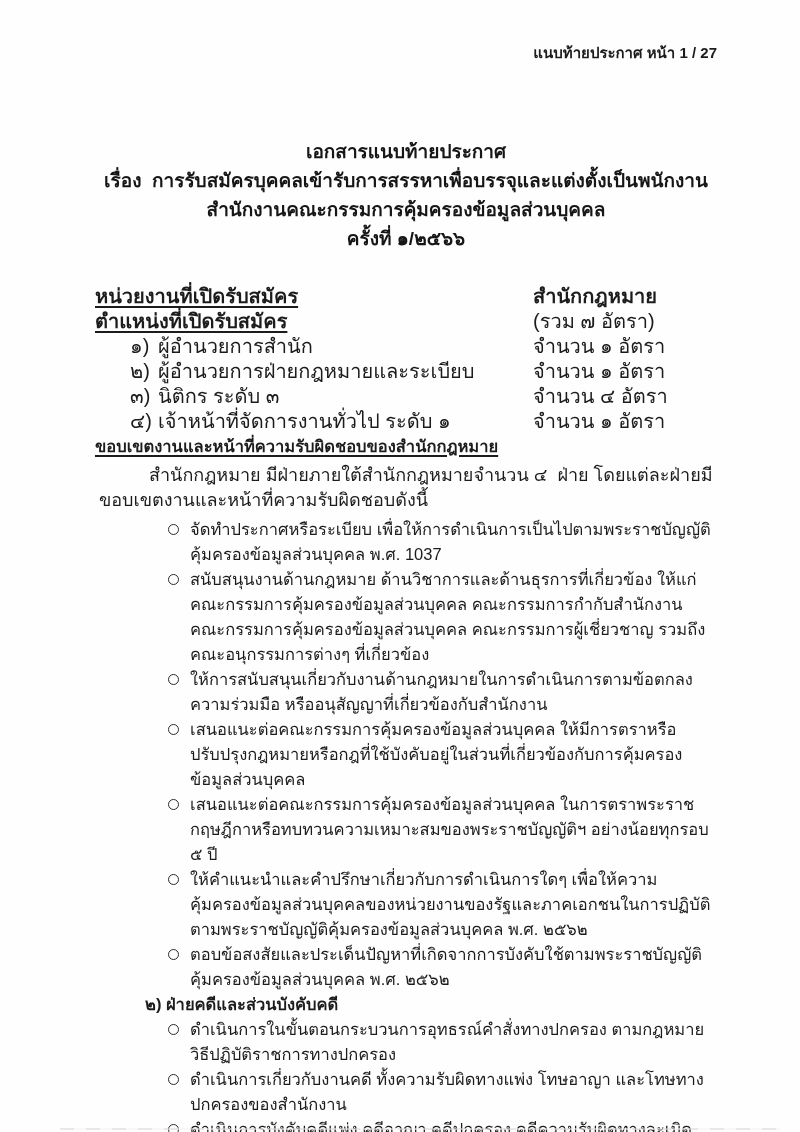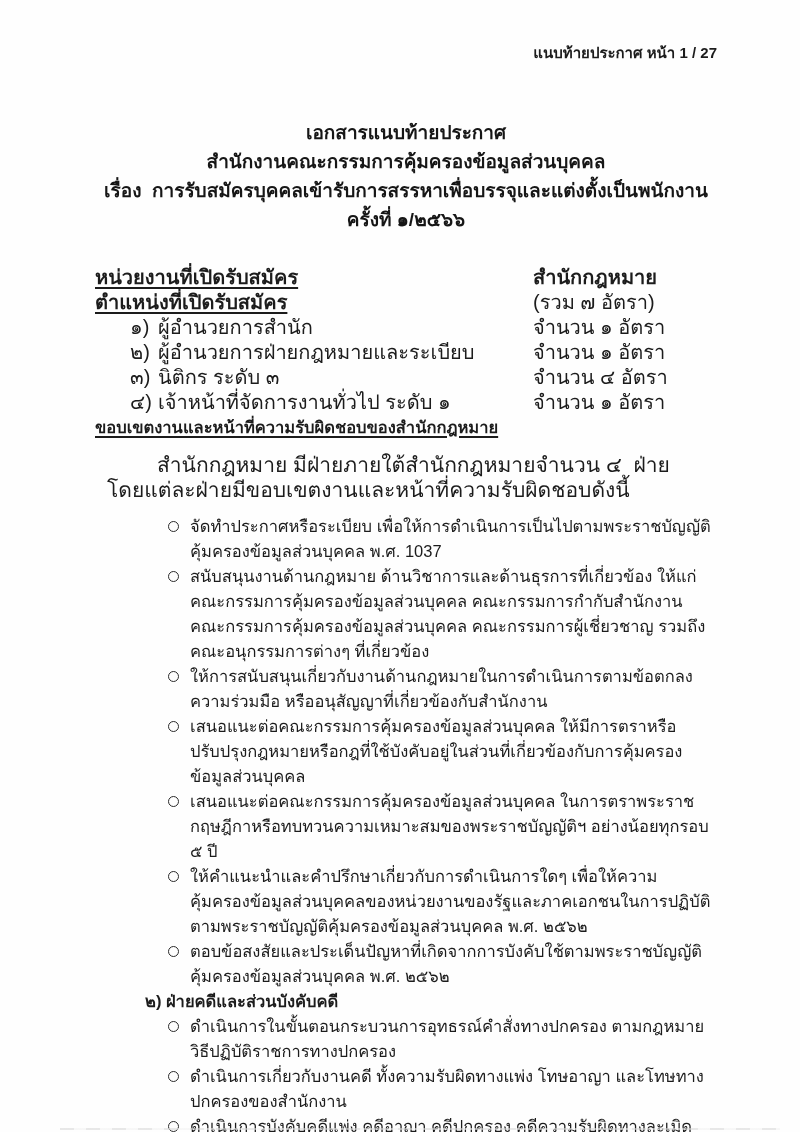--- a/index.html
+++ b/index.html
@@ -34,21 +34,21 @@
     text-underline-offset: 3px;
   }
   .page-header {
     padding-top: 43px;
     text-align: right;
     font-size: 15px;
     font-weight: 700;
     line-height: 20px;
   }
   .title-block {
-    margin-top: 55px;
+    margin-top: 74px;
     text-align: center;
     font-size: 19px;
     font-weight: 700;
     line-height: 29px;
     color: #161616;
   }
   .cols { margin-top: 31px; }
   .col-row {
     display: grid;
     grid-template-columns: 438px 1fr;
@@ -56,22 +56,22 @@
     line-height: 25px;
   }
   .pos-row .pos-left { padding-left: 35px; display: flex; }
   .pos-no { display: inline-block; width: 28px; flex: 0 0 28px; }
   .section-heading {
     font-size: 16.5px;
     line-height: 25px;
     font-weight: 700;
   }
   .intro {
-    margin: 12px;
-    font-size: 21px;
+    margin: 4px;
+    font-size: 18px;
     line-height: 25px;
     text-indent: 50px;
   }
   .sub-title {
     padding-left: 50px;
     font-size: 16.5px;
     line-height: 25px;
     font-weight: 700;
   }
   .bullet {
@@ -93,22 +93,22 @@
 </style>
 </head>
 <body>
 
 <div class="page">
 
   <div class="page-header">แนบท้ายประกาศ หน้า 1 / 27</div>
 
   <div class="title-block">
     <div>เอกสารแนบท้ายประกาศ</div>
+    <div>เรื่อง&nbsp; การรับสมัครบุคคลเข้ารับการสรรหาเพื่อบรรจุและแต่งตั้งเป็นพนักงาน</div>
     <div>สำนักงานคณะกรรมการคุ้มครองข้อมูลส่วนบุคคล</div>
-    <div>เรื่อง&nbsp; การรับสมัครบุคคลเข้ารับการสรรหาเพื่อบรรจุและแต่งตั้งเป็นพนักงาน</div>
     <div>ครั้งที่ ๑/๒๕๖๖</div>
   </div>
 
   <div class="cols">
     <div class="col-row">
       <div class="bold u">หน่วยงานที่เปิดรับสมัคร</div>
       <div class="bold">สำนักกฎหมาย</div>
     </div>
     <div class="col-row">
       <div class="bold u">ตำแหน่งที่เปิดรับสมัคร</div>

